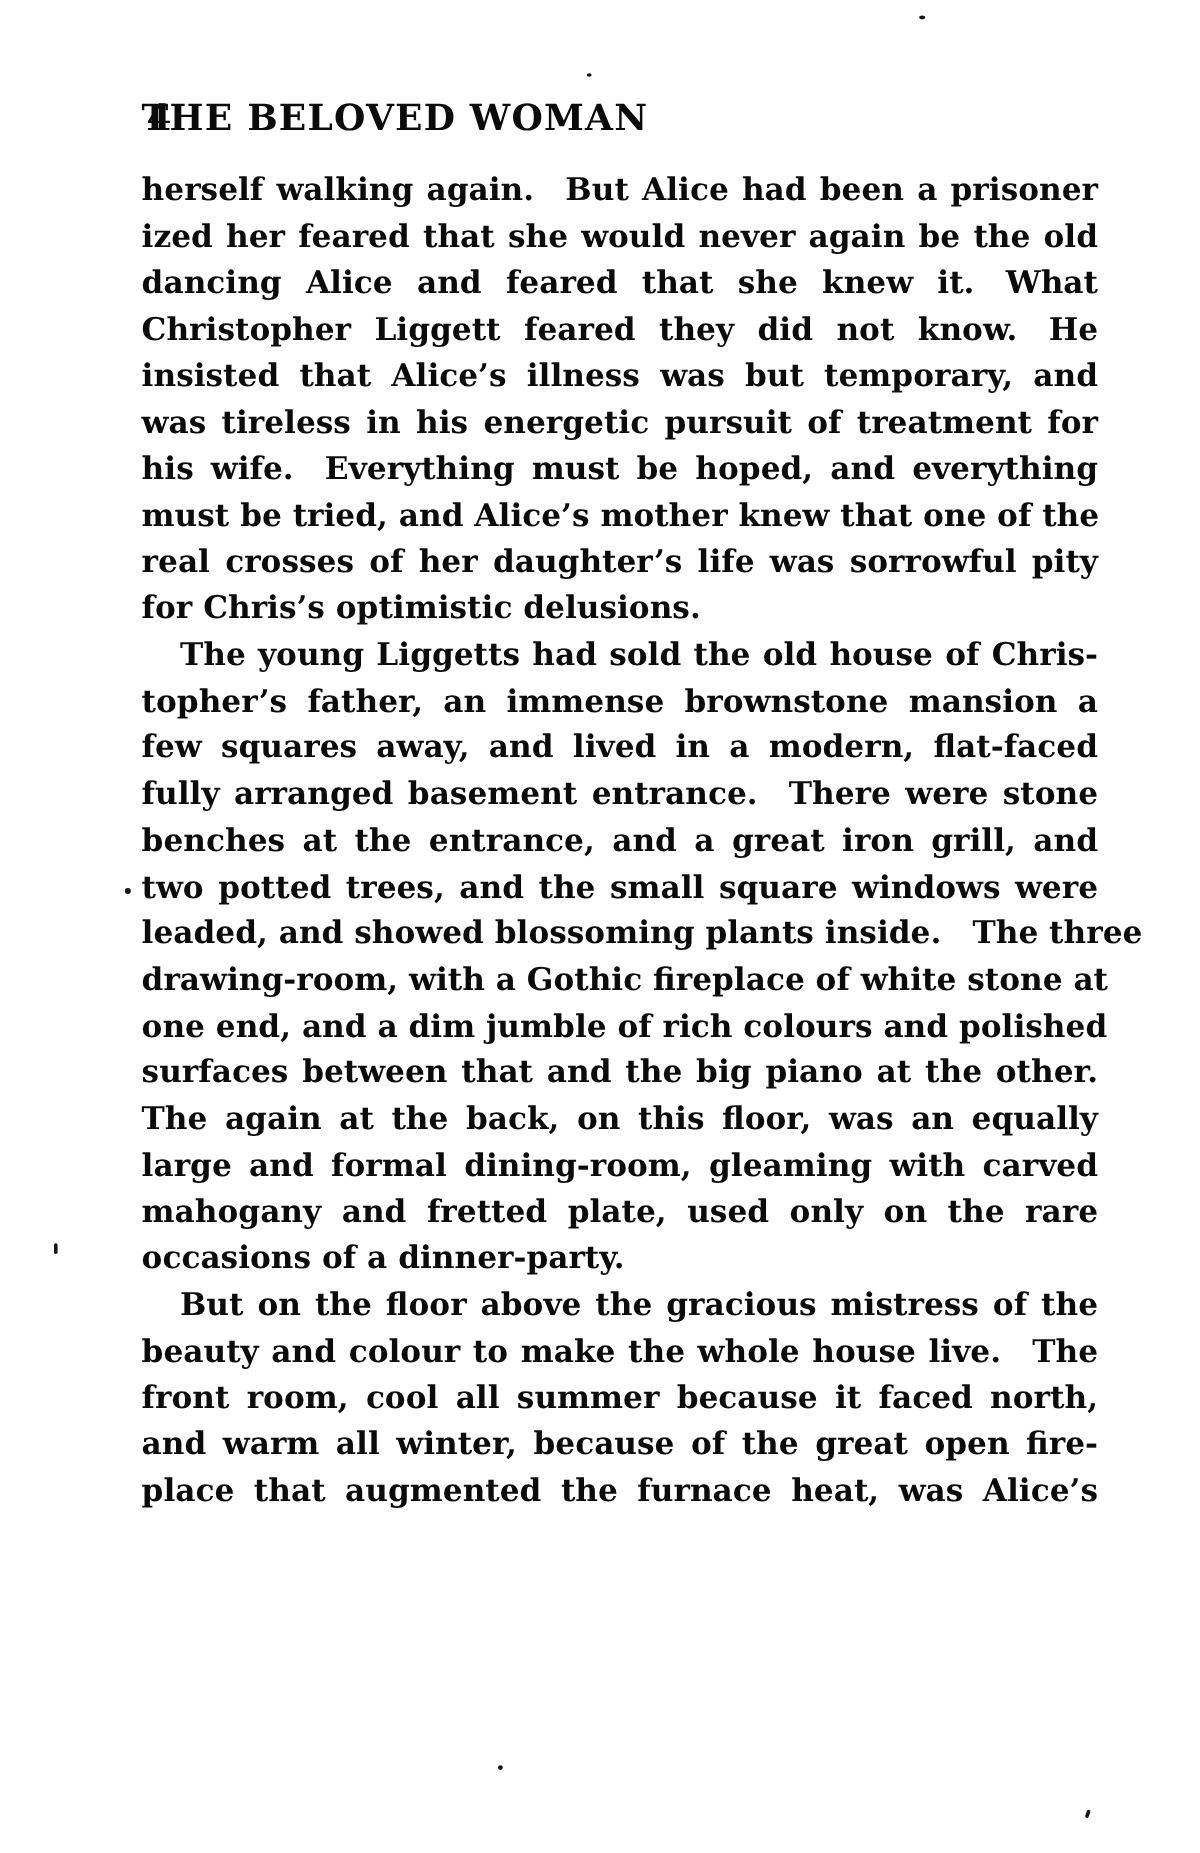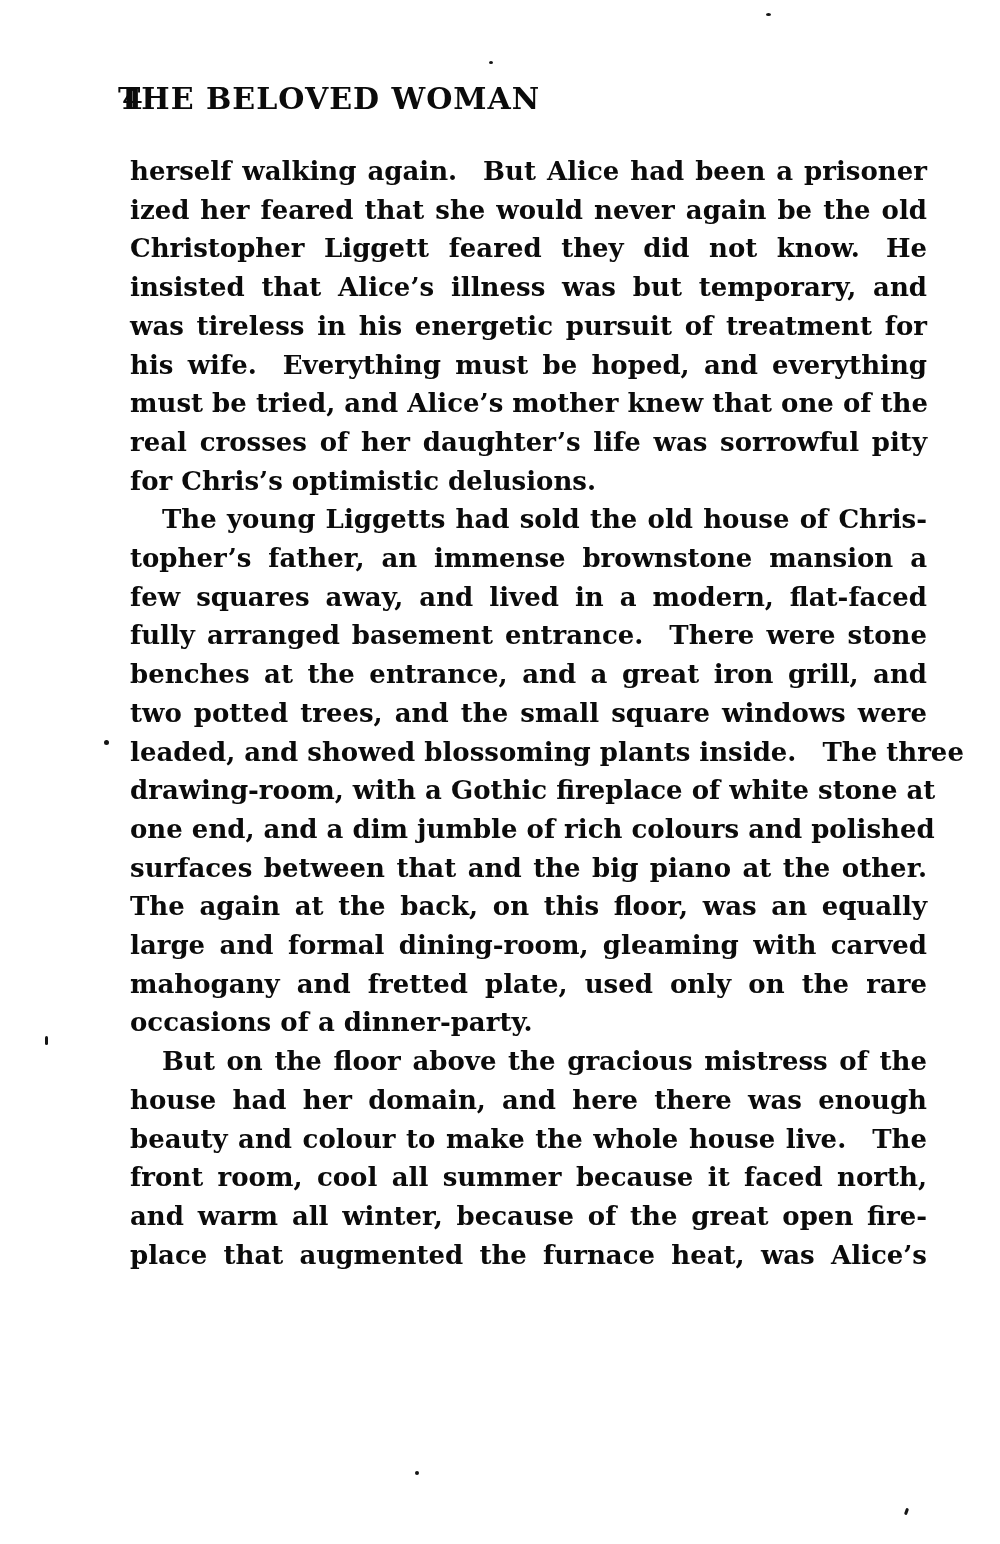--- a/index.html
+++ b/index.html
@@ -28,25 +28,24 @@
     left: 4px;
     top: 0;
   }
   .head-title {
     display: block;
     text-align: left;
     letter-spacing: 1px;
   }
   .text-block {
     position: absolute;
-    top: 152px;
+    top: 140px;
     left: 118px;
     width: 797px;
     font: bold 26px/38.7px "DejaVu Serif", serif;
-    margin-left: 12px;
   }
   .line {
     text-align: justify;
     text-align-last: justify;
     white-space: nowrap;
     overflow: visible;
   }
   .line.para-end {
     text-align-last: left;
   }
@@ -65,20 +64,21 @@
 <div class="page">
 
   <header class="running-head">
     <span class="page-num">4</span>
     <span class="head-title">THE BELOVED WOMAN</span>
   </header>
 
   <main class="text-block">
       <div class="line">herself walking again. But Alice had been a prisoner</div>
       <div class="line">ized her feared that she would never again be the old</div>
+      <div class="line">dancing Alice and feared that she knew it. What</div>
       <div class="line">Christopher Liggett feared they did not know. He</div>
       <div class="line">insisted that Alice’s illness was but temporary, and</div>
       <div class="line">was tireless in his energetic pursuit of treatment for</div>
       <div class="line">his wife. Everything must be hoped, and everything</div>
       <div class="line">must be tried, and Alice’s mother knew that one of the</div>
       <div class="line">real crosses of her daughter’s life was sorrowful pity</div>
       <div class="line para-end">for Chris’s optimistic delusions.</div>
       <div class="line indent">The young Liggetts had sold the old house of Chris-</div>
       <div class="line">topher’s father, an immense brownstone mansion a</div>
       <div class="line">few squares away, and lived in a modern, flat-faced</div>
@@ -87,21 +87,20 @@
       <div class="line">two potted trees, and the small square windows were</div>
       <div class="line">leaded, and showed blossoming plants inside. The three</div>
       <div class="line">drawing-room, with a Gothic fireplace of white stone at</div>
       <div class="line">one end, and a dim jumble of rich colours and polished</div>
       <div class="line">surfaces between that and the big piano at the other.</div>
       <div class="line">The again at the back, on this floor, was an equally</div>
       <div class="line">large and formal dining-room, gleaming with carved</div>
       <div class="line">mahogany and fretted plate, used only on the rare</div>
       <div class="line para-end">occasions of a dinner-party.</div>
       <div class="line indent">But on the floor above the gracious mistress of the</div>
-      <div class="line">house had her domain, and here there was enough</div>
       <div class="line">beauty and colour to make the whole house live. The</div>
       <div class="line">front room, cool all summer because it faced north,</div>
       <div class="line">and warm all winter, because of the great open fire-</div>
       <div class="line">place that augmented the furnace heat, was Alice’s</div>
     </main>
 
   <div class="speck" style="left:489px; top:61px; width:4px; height:3px;"></div>
   <div class="speck" style="left:766px; top:13px; width:5px; height:3px;"></div>
   <div class="speck" style="left:104px; top:740px; width:5px; height:5px;"></div>
   <div class="speck" style="left:45px; top:1036px; width:3px; height:9px; border-radius:2px;"></div>

